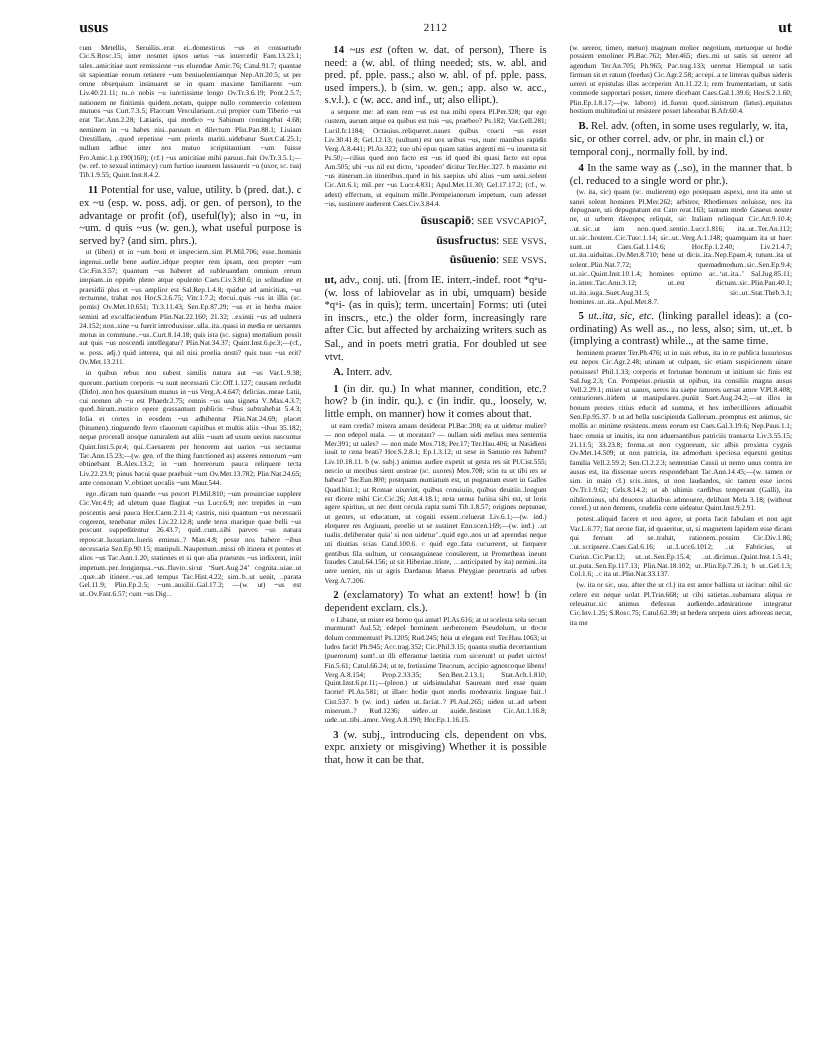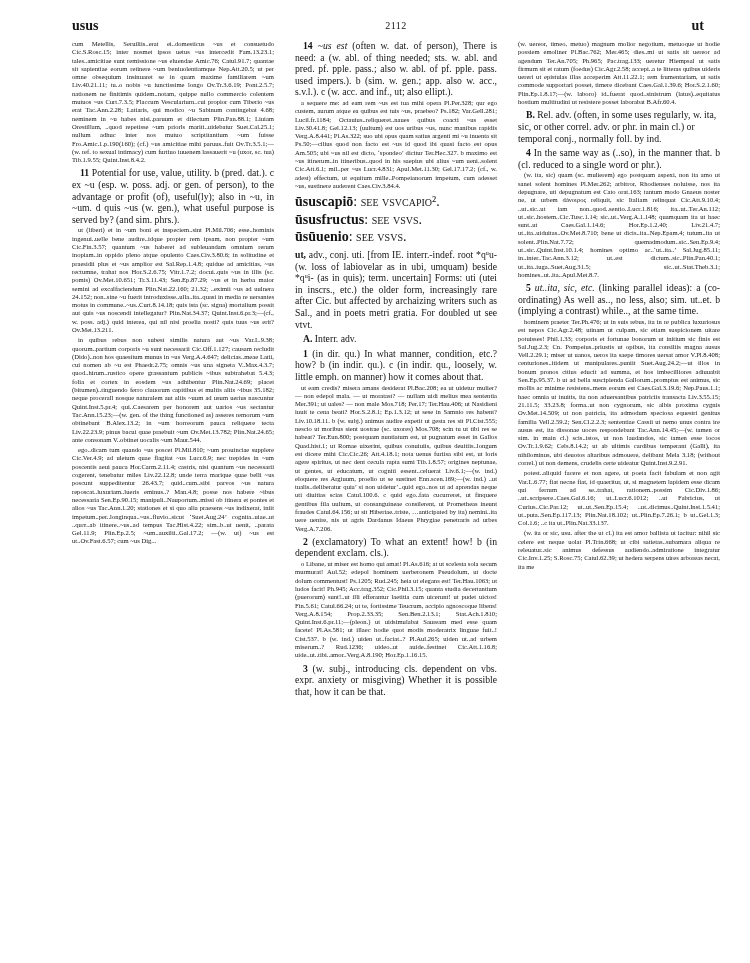--- a/index.html
+++ b/index.html
@@ -5,31 +5,31 @@
   html, body { margin: 0; padding: 0; background: #ffffff; }
   body {
     width: 750px; height: 963px; overflow: hidden; position: relative;
     font-family: "DejaVu Serif", "Liberation Serif", serif; color: #141414;
   }
   .running-head {
     position: absolute; top: 18px; left: 72px; right: 30px; height: 16px;
   }
   .rh-left { position: absolute; left: 0; top: 0; font-weight: bold; font-size: 14px; font-family: "Liberation Serif", serif; }
   .rh-center { position: absolute; left: 50%; transform: translateX(-50%); top: 2px; font-size: 10px; font-family: "Liberation Serif", serif; letter-spacing: 0.5px; }
-  .rh-right { position: absolute; right: 16px; top: 0; font-weight: bold; font-size: 14px; font-family: "Liberation Serif", serif; }
+  .rh-right { position: absolute; right: 0; top: 0; font-weight: bold; font-size: 14px; font-family: "Liberation Serif", serif; }
   .columns {
     position: absolute; top: 40px; left: 72px; width: 648px; height: 915px;
     display: grid; grid-template-columns: 202px 202px 202px; column-gap: 21px;
   }
   .col { overflow: hidden; font-family: "Liberation Serif", serif; }
   .quote { font-size: 6.6px; line-height: 8.3px; text-align: justify; margin: 0 0 2px 0; text-indent: 6px; }
   .quote.noindent { text-indent: 0; }
   .sense { font-size: 9.7px; line-height: 11.6px; text-align: justify; margin: 3px 0 1px 0; text-indent: 8px; }
   .sense .num { font-weight: bold; }
-  .lemma { font-size: 14px; line-height: 11.6px; margin: 6px 0 4px 0; }
+  .lemma { font-size: 11px; line-height: 11.6px; margin: 6px 0 4px 0; text-align: right; }
   .lemma .hw { font-weight: bold; }
   .lemma .sc { font-variant: small-caps; }
   .entry-head { font-size: 9.7px; line-height: 11.6px; text-align: justify; margin: 6px 0 2px 0; }
   .entry-head .hw { font-weight: bold; }
   .section { font-size: 9.7px; line-height: 11.6px; margin: 3px 0 2px 0; text-indent: 8px; }
   .section .lbl { font-weight: bold; }
 </style>
 </head>
 <body>
 

